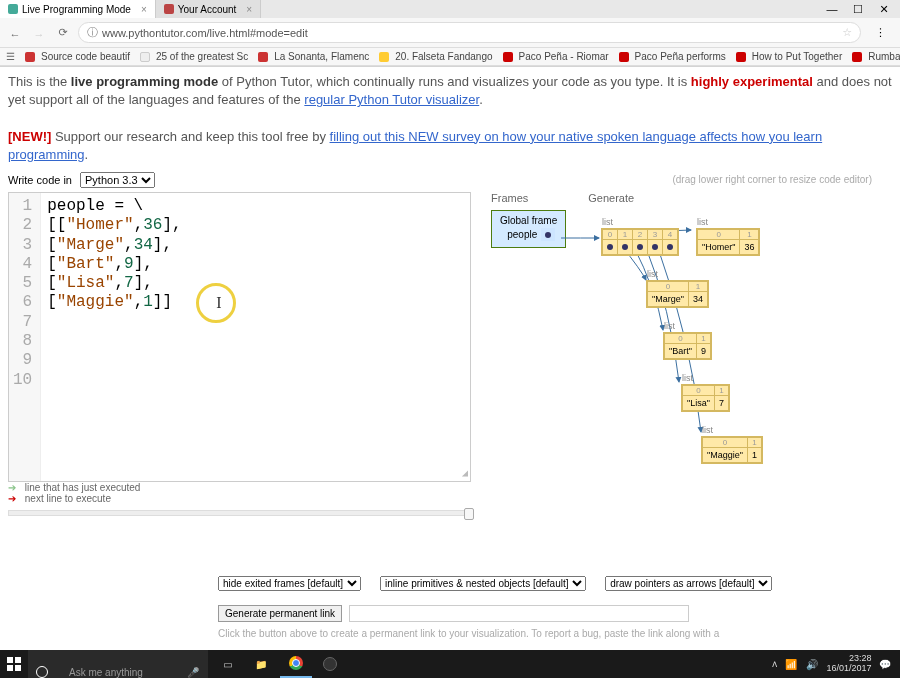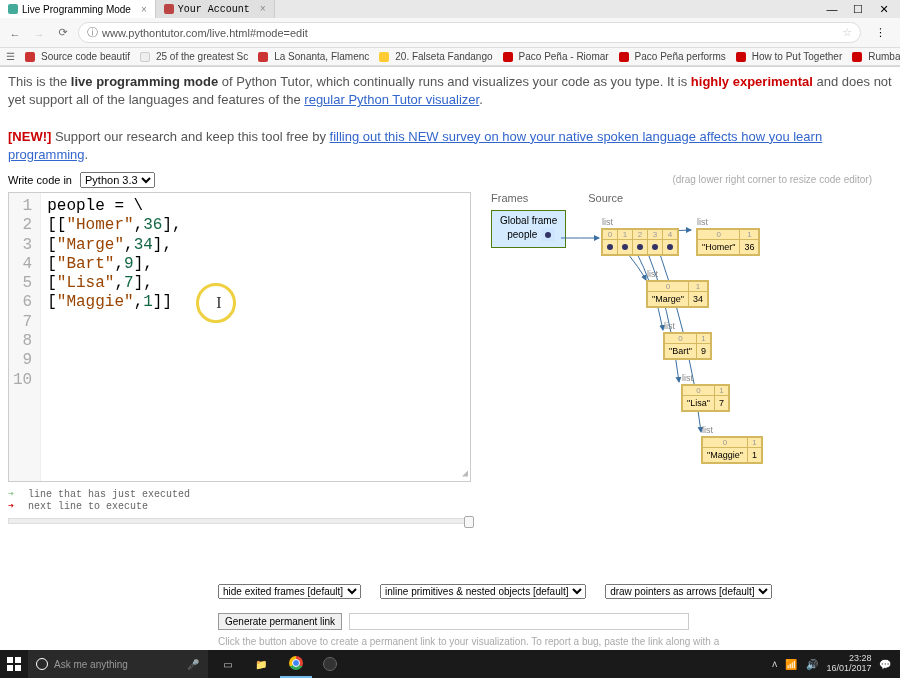--- a/index.html
+++ b/index.html
@@ -1,21 +1,21 @@
 <!DOCTYPE html>
 <html><head>
 <meta charset="utf-8">
 <style>
 * { margin: 0; padding: 0; box-sizing: border-box; }
 body { font-family: Arial, sans-serif; font-size: 11px; background: #fff; width: 900px; height: 678px; overflow: hidden; position: relative; }
 
 .browser-chrome { background: #f2f2f2; border-bottom: 1px solid #d4d4d4; }
 .tab-bar { display: flex; align-items: center; height: 18px; background: #e8e8e8; }
 .tab { display: flex; align-items: center; padding: 2px 8px; background: #fff; border-right: 1px solid #ccc; font-size: 10px; height: 100%; gap: 4px; }
-.tab.inactive { background: #e0e0e0; font-family: Liberation Mono, monospace; }
+.tab.inactive { background: #e0e0e0; }
 .tab-favicon { width: 10px; height: 10px; background: #4a9; border-radius: 2px; display: inline-block; }
 .tab-close { color: #888; cursor: pointer; margin-left: 6px; }
 .win-controls { margin-left: auto; display: flex; gap: 10px; padding-right: 8px; }
 .win-btn { width: 16px; text-align: center; cursor: pointer; }
 
 .addr-bar { display: flex; align-items: center; padding: 4px 6px; gap: 6px; background: #f7f7f7; border-bottom: 1px solid #ddd; }
 .nav-btn { width: 18px; text-align: center; color: #666; cursor: pointer; }
 .url-box { flex: 1; border: 1px solid #ddd; border-radius: 12px; padding: 2px 8px; background: #fff; font-size: 11px; color: #555; display: flex; align-items: center; gap: 4px; }
 .menu-dots { padding: 0 8px; cursor: pointer; }
 
@@ -38,21 +38,21 @@
 .code-editor { border: 1px solid #ccc; width: 463px; height: 290px; display: flex; font-family: 'Courier New', monospace; font-size: 16px; position: relative; }
 .gutter { background: #f7f7f7; border-right: 1px solid #eee; color: #aaa; text-align: right; padding: 4px 8px 4px 4px; line-height: 19.3px; }
 .code-lines { padding: 4px 6px; line-height: 19.3px; position: relative; }
 .code-lines .str { color: #940; }
 .code-lines .num { color: #164; }
 .cursor-circle { position: absolute; width: 40px; height: 40px; border: 3px solid #eed040; border-radius: 50%; left: 155px; top: 90px; pointer-events: none; }
 .text-cursor { position: absolute; left: 175px; top: 100px; font-family: serif; color: #333; }
 
 .resize-handle { position: absolute; right: 2px; bottom: 2px; color: #bbb; font-size: 10px; }
 
-.legend { margin-top: 6px; font-size: 10px; color: #666; font-family: Liberation Mono, monospace; }
+.legend { font-size: 10px; color: #666; }
 .legend .arrow { display: inline-block; width: 14px; }
 .legend .green { color: #8ac48a; }
 .legend .red { color: #c00; }
 
 .controls { margin-top: 14px; display: flex; gap: 6px; align-items: center; justify-content: center; width: 463px; }
 .ctrl-btn { font-size: 10px; padding: 2px 8px; border: 1px solid #999; border-radius: 3px; background: #f7f7f7; cursor: pointer; }
 .step-text { font-size: 10px; color: #555; margin: 0 6px; }
 
 .viz-panel { font-size: 10px; position: relative; }
 .viz-headers { display: flex; gap: 60px; font-size: 11px; color: #666; margin-bottom: 6px; }
@@ -71,21 +71,21 @@
 
 .bottom-controls { margin-top: 60px; margin-left: 210px; }
 .opt-select { font-size: 10px; margin-right: 16px; }
 .gen-link { margin-top: 14px; }
 .gen-btn { font-size: 10px; padding: 2px 6px; border: 1px solid #999; background: #f0f0f0; cursor: pointer; }
 .link-input { width: 340px; border: 1px solid #ccc; padding: 2px; margin-left: 4px; font-size: 10px; }
 .footer-text { font-size: 10px; color: #aaa; margin-top: 6px; }
 
 .taskbar { position: absolute; bottom: 0; left: 0; right: 0; height: 28px; background: #1a1a1a; display: flex; align-items: center; color: #ddd; font-size: 10px; }
 .start-btn { width: 28px; height: 28px; display: flex; align-items: center; justify-content: center; cursor: pointer; }
-.search-box { display: flex; align-items: center; gap: 6px; background: #2a2a2a; padding: 0 8px; height: 100%; width: 180px; }
+.search-box { display: flex; align-items: flex-end; gap: 21px; background: #2a2a2a; padding: 0 8px; height: 100%; width: 180px; }
 .task-icons { display: flex; gap: 2px; margin-left: 4px; }
 .task-icon { width: 32px; height: 28px; display: flex; align-items: center; justify-content: center; cursor: pointer; }
 .task-icon.active { border-bottom: 2px solid #76b9ed; }
 .tray { margin-left: auto; display: flex; align-items: center; gap: 8px; padding-right: 8px; }
 .clock { text-align: right; line-height: 1.1; font-size: 9px; }
 </style>
 </head>
 <body>
 
 <div class="browser-chrome">
@@ -203,21 +203,21 @@
       </div>
       <div style="width:463px;height:6px;background:#eee;margin-top:6px;border:1px solid #ddd;position:relative">
         <div style="position:absolute;right:-4px;top:-3px;width:10px;height:12px;background:#f7f7f7;border:1px solid #aaa;border-radius:2px"></div>
       </div>
 
     </div>
 
     <div class="viz-panel">
       <div class="viz-headers">
         <span>Frames</span>
-        <span>Source</span>
+        <span>Generate</span>
       </div>
       <div style="display:flex;align-items:flex-start;gap:10px;position:relative">
         <div class="frame-box" style="text-align:right">
           <div>Global frame</div>
           <div class="frame-row" style="justify-content:flex-end">
             <span>people</span>
             <span class="frame-label"><span class="dot"></span></span>
           </div>
         </div>
 

